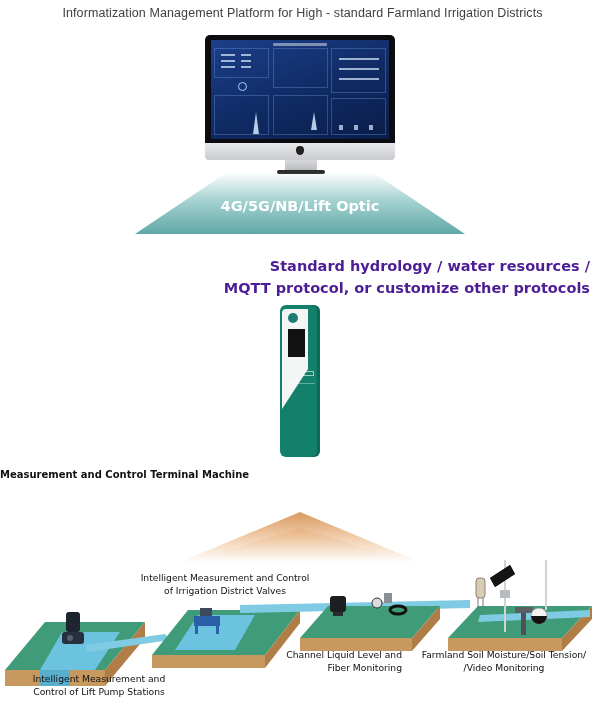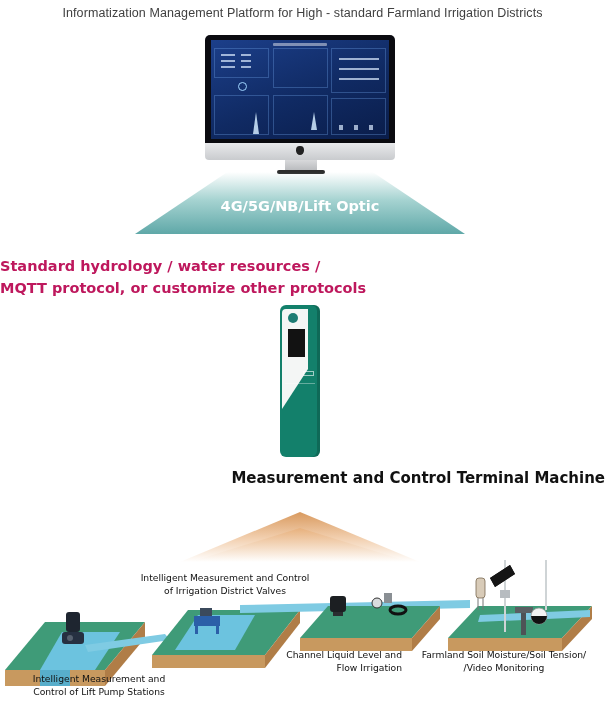--- a/index.html
+++ b/index.html
@@ -57,22 +57,22 @@
       position: absolute; left: 135px; top: 172px; width: 330px; height: 62px;
       clip-path: polygon(28% 0, 72% 0, 100% 100%, 0 100%);
       background: linear-gradient(180deg, rgba(255,255,255,0) 0%, #a6d3d1 45%, #5fa8a8 100%);
     }
     .trap-label {
       position: absolute; left: 135px; top: 198px; width: 330px; text-align: center;
       font-family: "DejaVu Sans", sans-serif; font-weight: bold; font-size: 14.5px; color: #ffffff;
     }
 
     .protocol {
-      position: absolute; left: 0; top: 255px; width: 590px; text-align: left;
-      font-family: "DejaVu Sans", sans-serif; font-weight: bold; font-size: 14.5px; color: #be185d;
+      position: absolute; left: 0; top: 255px; width: 590px; text-align: right;
+      font-family: "DejaVu Sans", sans-serif; font-weight: bold; font-size: 14.5px; color: #4c1d95;
       line-height: 22px;
     }
 
     
     .terminal { position: absolute; left: 280px; top: 305px; width: 40px; height: 152px; }
     .terminal .body {
       position: absolute; left: 0; top: 0; width: 40px; height: 152px;
       background: #13806b; border-radius: 6px;
       box-shadow: inset -3px 0 0 rgba(0,0,0,0.18);
     }
@@ -91,22 +91,22 @@
     }
     .terminal .tag {
       position: absolute; left: 23px; top: 66px; width: 11px; height: 5px;
       border: 1px solid rgba(255,255,255,0.6);
     }
     .terminal .line {
       position: absolute; left: 5px; top: 78px; width: 30px; height: 1px; background: rgba(255,255,255,0.35);
     }
 
     .terminal-label {
-      position: absolute; left: 0; top: 469px; width: 605px; text-align: right;
-      font-family: "DejaVu Sans", sans-serif; font-weight: bold; font-size: 15px; color: #111;
+      position: absolute; left: 0; top: 469px; width: 605px; text-align: left;
+      font-family: "DejaVu Sans", sans-serif; font-weight: bold; font-size: 10px; color: #111;
     }
 
     
     .chevron {
       position: absolute; left: 180px; top: 512px; width: 240px; height: 50px;
       clip-path: polygon(50% 0, 100% 100%, 0 100%);
       background: linear-gradient(180deg, #d99a5f 0%, #f3d2b3 55%, rgba(255,255,255,0) 100%);
     }
     .chevron2 {
       position: absolute; left: 190px; top: 528px; width: 220px; height: 34px;
@@ -272,18 +272,18 @@
 <div class="field-label lbl-valves">
   <div>Intelligent Measurement and Control</div>
   <div>of Irrigation District Valves</div>
 </div>
 <div class="field-label lbl-pump">
   <div>Intelligent Measurement and</div>
   <div>Control of Lift Pump Stations</div>
 </div>
 <div class="field-label lbl-channel">
   <div>Channel Liquid Level and</div>
-  <div>Flow Irrigation</div>
+  <div>Fiber Monitoring</div>
 </div>
 <div class="field-label lbl-soil">
   <div>Farmland Soil Moisture/Soil Tension/</div>
   <div>/Video Monitoring</div>
 </div>
 
 </body></html>

